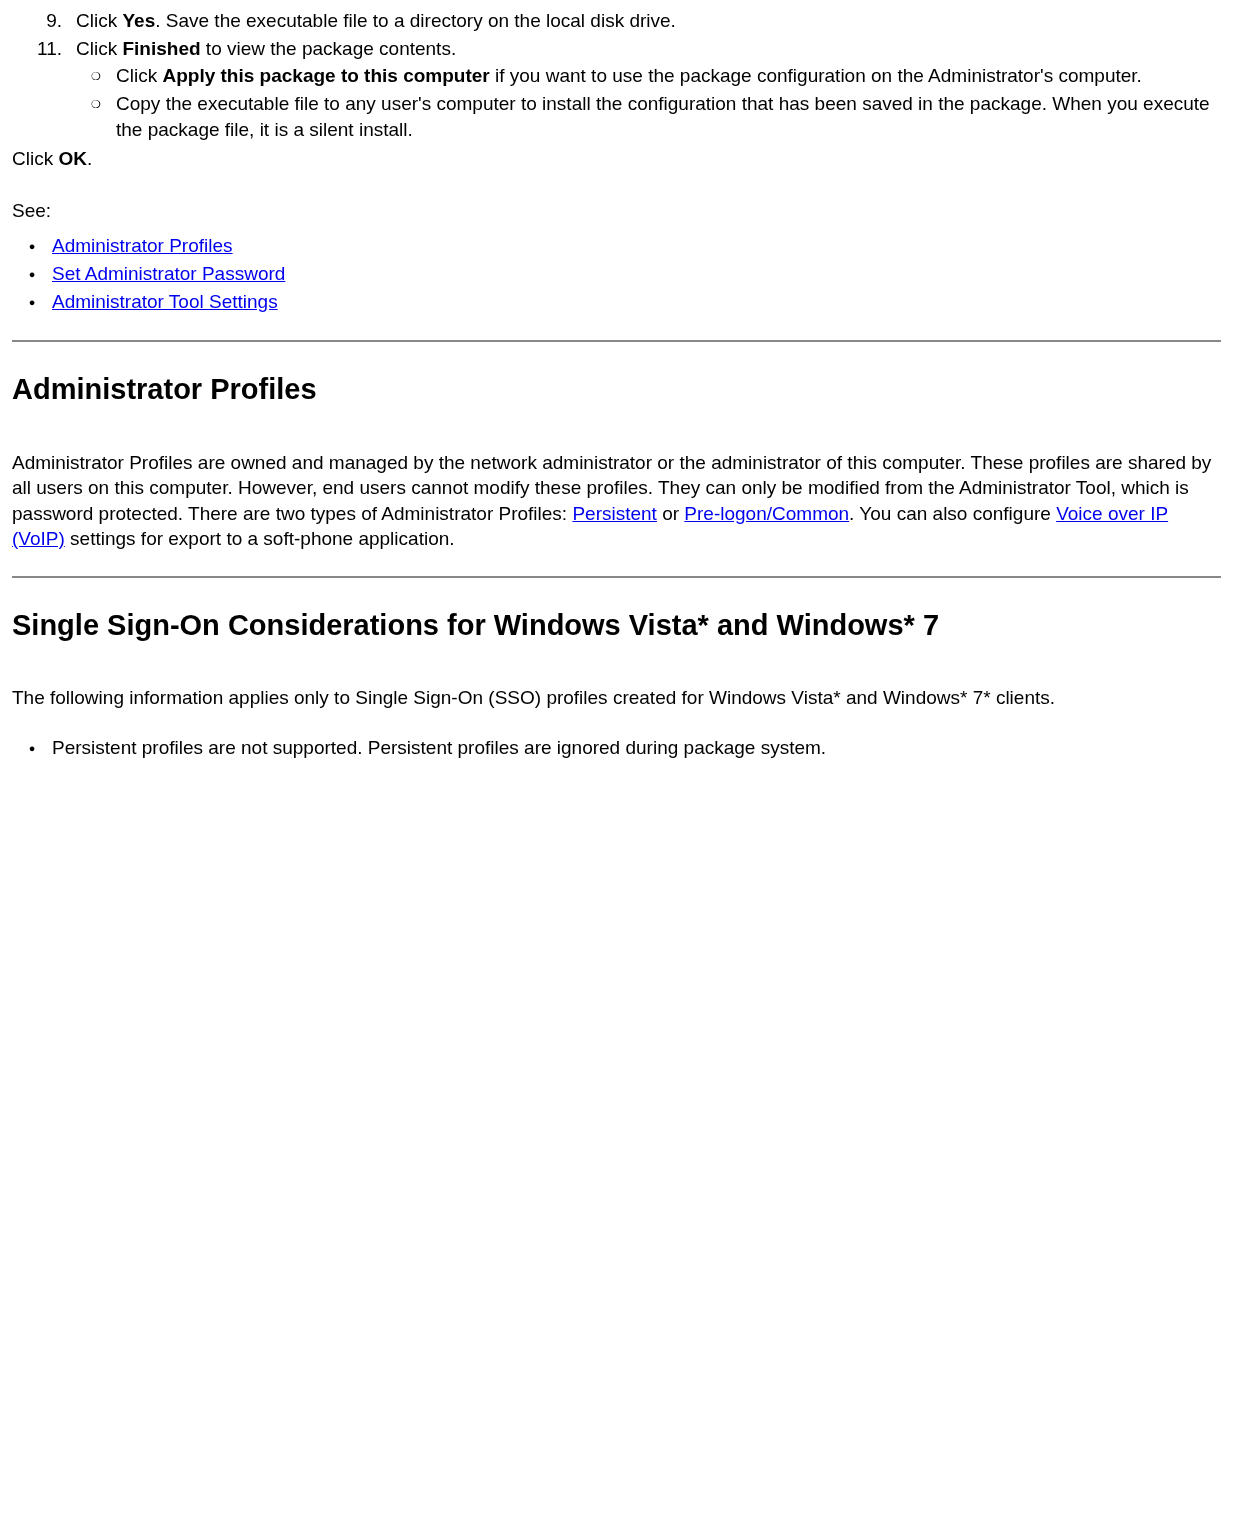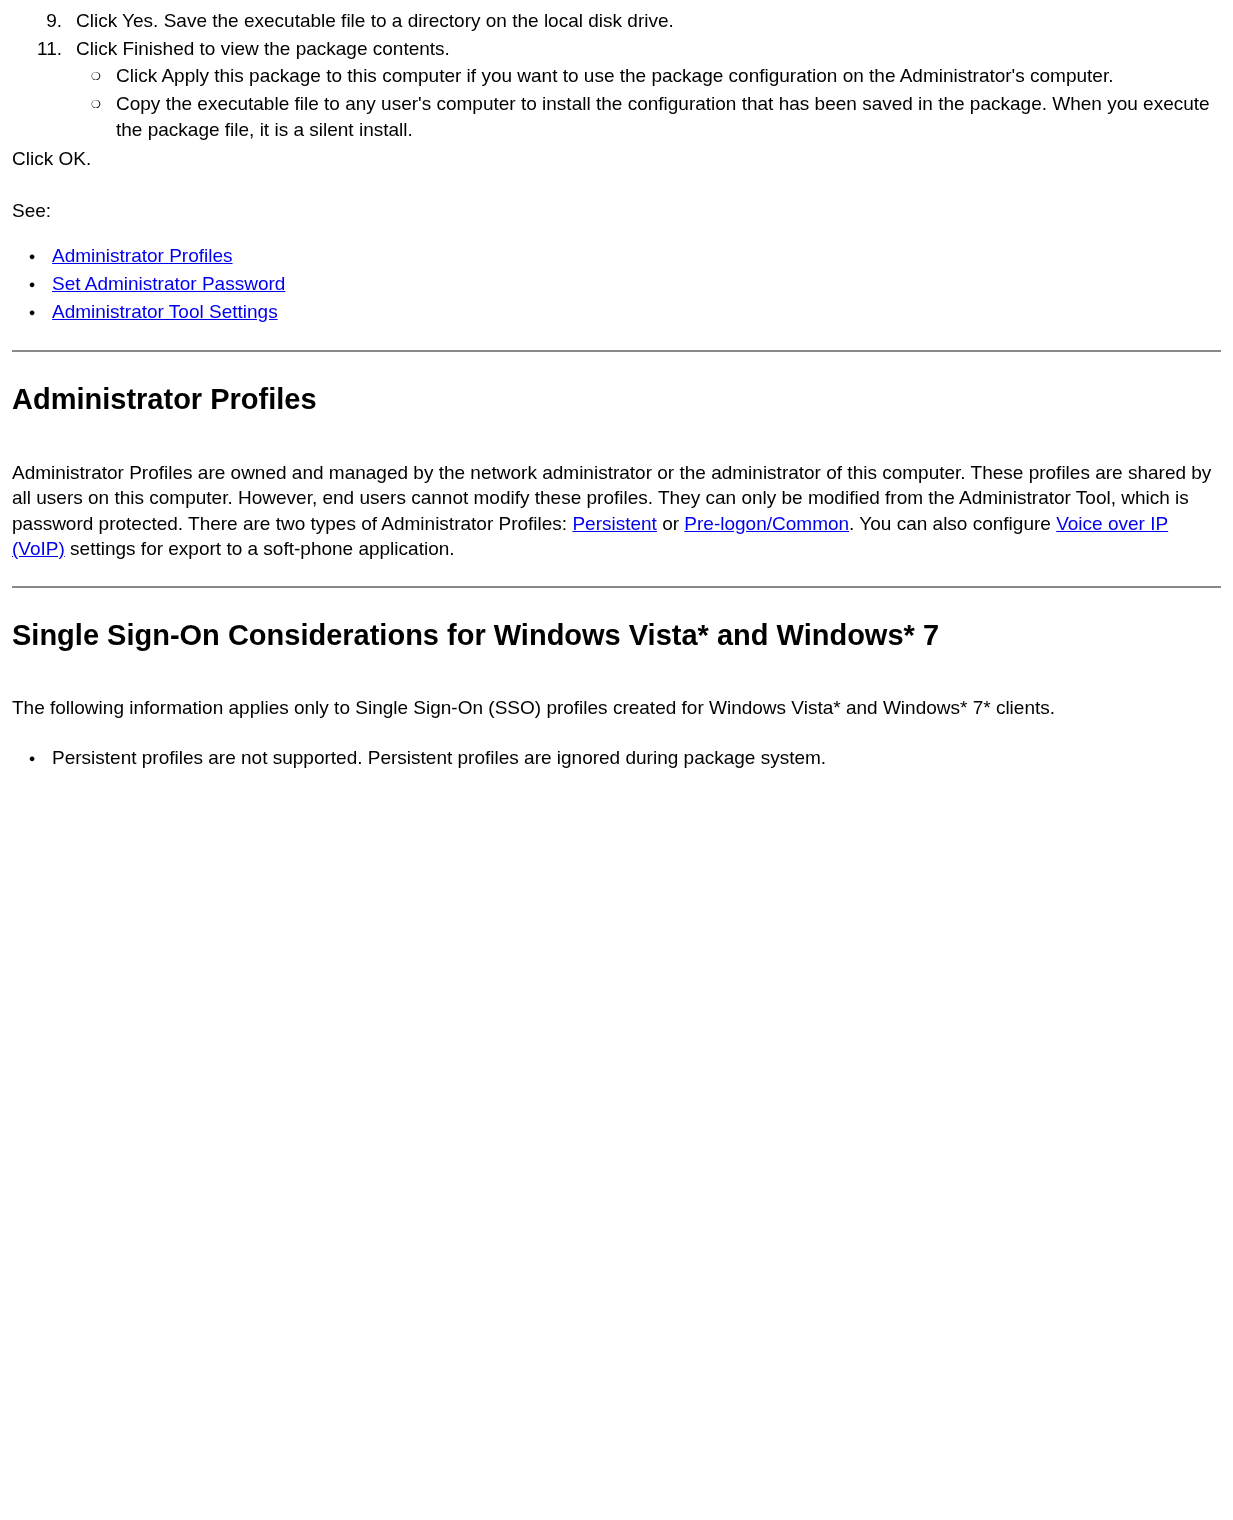--- a/index.html
+++ b/index.html
@@ -47,21 +47,21 @@
       padding-top: 6px;
     }
     ul.sub-ul > li > .content {
       flex: 1;
     }
     .note-block {
       margin-top: 26px;
     }
     .see-label {
       margin-top: 26px;
-      margin-bottom: 20px;
+      margin-bottom: 10px;
     }
     ul.disc-ul {
       list-style: none;
       padding: 0;
       margin: 0 0 26px 0;
     }
     ul.disc-ul > li {
       display: flex;
       margin-bottom: 2px;
     }
@@ -89,21 +89,21 @@
       font-weight: bold;
       margin: 28px 0 22px 0;
     }
     p {
       margin: 0 0 4px 0;
     }
     .para-block {
       margin-bottom: 24px;
       margin-top: 40px;
     }
-    strong { font-weight: normal; }
+    strong { font-weight: bold; }
     .sso-ul {
       margin-top: 24px;
     }
   </style>
 </head>
 <body>
 
 <ol class="main-ol">
   <li>
     <span class="num">9.</span>

